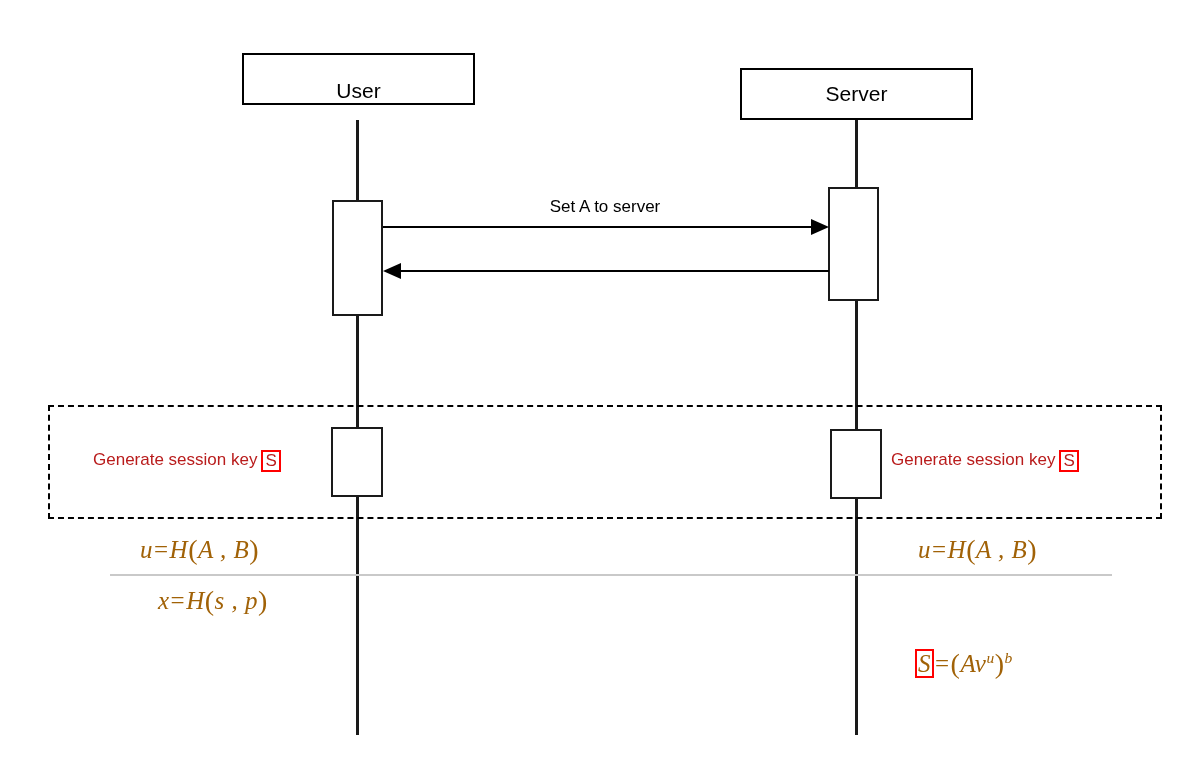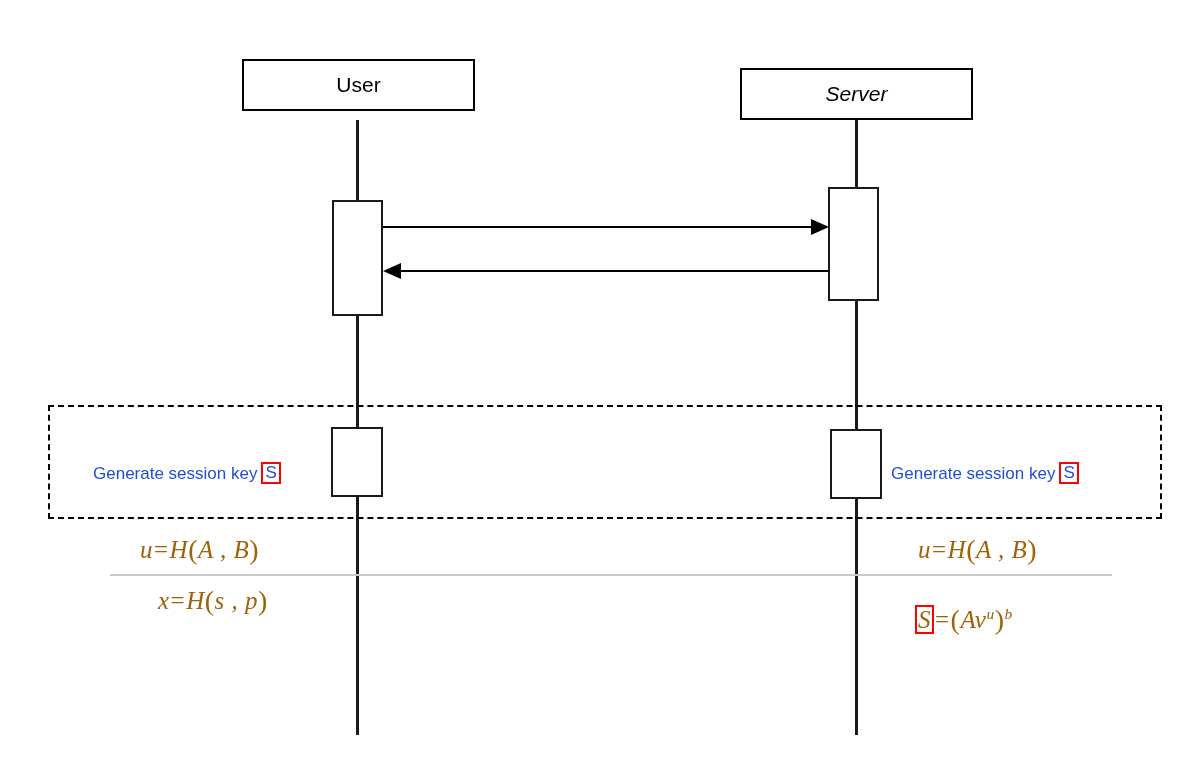--- a/index.html
+++ b/index.html
@@ -79,25 +79,24 @@
   
   .fragment {
     position: absolute;
     box-sizing: border-box;
     border: 2px dashed #000000;
     background: transparent;
   }
   .note-text {
     position: absolute;
     font-size: 17px;
-    color: #1d4ed8;
+    color: #b91c1c;
     white-space: nowrap;
     display: flex;
-    align-items: flex-end;
-    margin-top: 8px;
+    align-items: flex-start;
   }
   .boxed-s {
     display: inline-block;
     border: 2px solid #ff0000;
     padding: 0 2px;
     line-height: 1.05;
     margin-left: 4px;
   }
 
   
@@ -135,34 +134,35 @@
     position: absolute;
     height: 2px;
     background: #c9c9c9;
   }
 </style>
 </head>
 <body>
 
 <div id="canvas">
 
-  <div class="actor-box" style="left:242px; top:59px; width:233px; height:52px;">
+  <div class="actor-box" style="left:242px; top:53px; width:233px; height:52px;align-items:flex-end;">
     <span>User</span>
   </div>
 
-  <div class="actor-box" style="left:740px; top:68px; width:233px; height:52px;font-style:italic;">
+  <div class="actor-box" style="left:740px; top:68px; width:233px; height:52px;">
     <span>Server</span>
   </div>
 
   <div class="lifeline" style="left:356px; top:120px; height:615px;"></div>
   <div class="lifeline" style="left:855px; top:120px; height:615px;"></div>
 
   <div class="activation" style="left:332px; top:200px; width:51px; height:116px;"></div>
   <div class="activation" style="left:828px; top:187px; width:51px; height:114px;"></div>
 
+  <div class="msg-label" style="left:470px; top:197px; width:270px;">Set A to server</div>
   <div class="msg-line" style="left:383px; top:226px; width:430px;"></div>
   <div class="arrowhead right" style="left:811px; top:219px;"></div>
 
   <div class="msg-line" style="left:401px; top:270px; width:428px;"></div>
   <div class="arrowhead left" style="left:383px; top:263px;"></div>
 
   <div class="fragment" style="left:48px; top:405px; width:1114px; height:114px;"></div>
 
   <div class="activation" style="left:331px; top:427px; width:52px; height:70px;"></div>
   <div class="activation" style="left:830px; top:429px; width:52px; height:70px;"></div>
@@ -185,17 +185,17 @@
     <span>u</span><span class="op">=</span><span>H</span><span class="paren">(</span><span>A , B</span><span class="paren">)</span>
   </div>
 
   <div class="sep-line" style="left:110px; top:574px; width:1002px;"></div>
 
   <div class="math" style="left:158px; top:585px;">
     <span>x</span><span class="op">=</span><span>H</span><span class="paren">(</span><span>s , p</span><span class="paren">)</span>
   </div>
 
 
-  <div class="math" style="left:915px; top:604px;">
+  <div class="math" style="left:915px; top:648px;">
     <span class="boxed">S</span><span class="op">=</span><span class="paren">(</span><span>A</span><span>v</span><sup>u</sup><span class="paren">)</span><sup>b</sup>
   </div>
 
 </div>
 
 </body></html>

